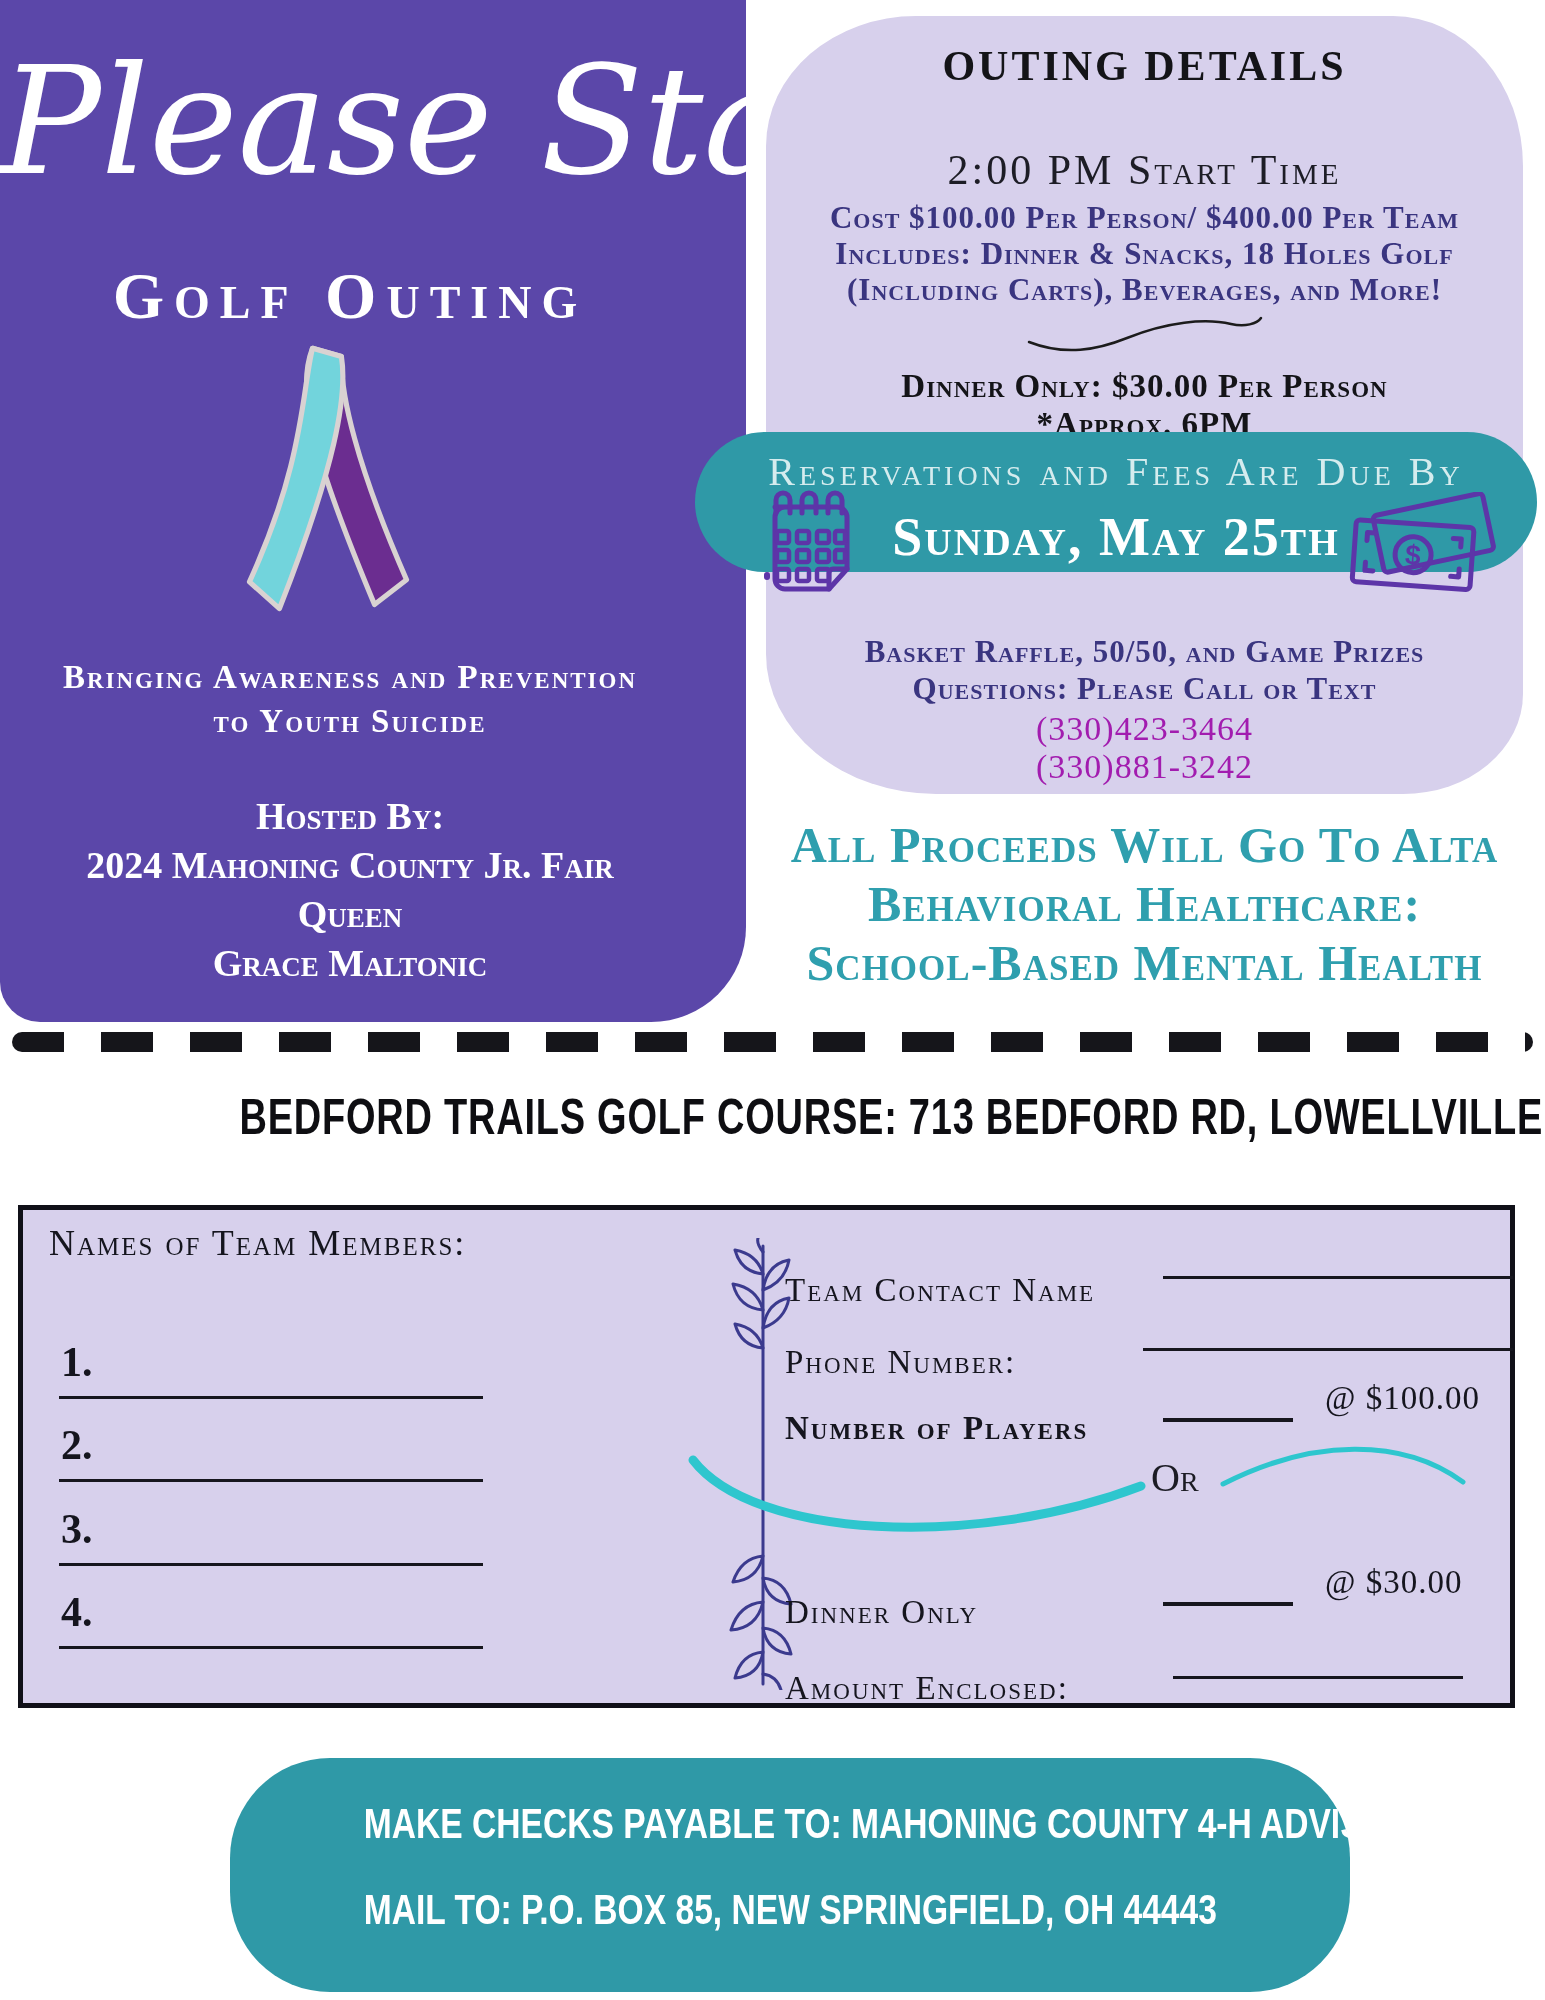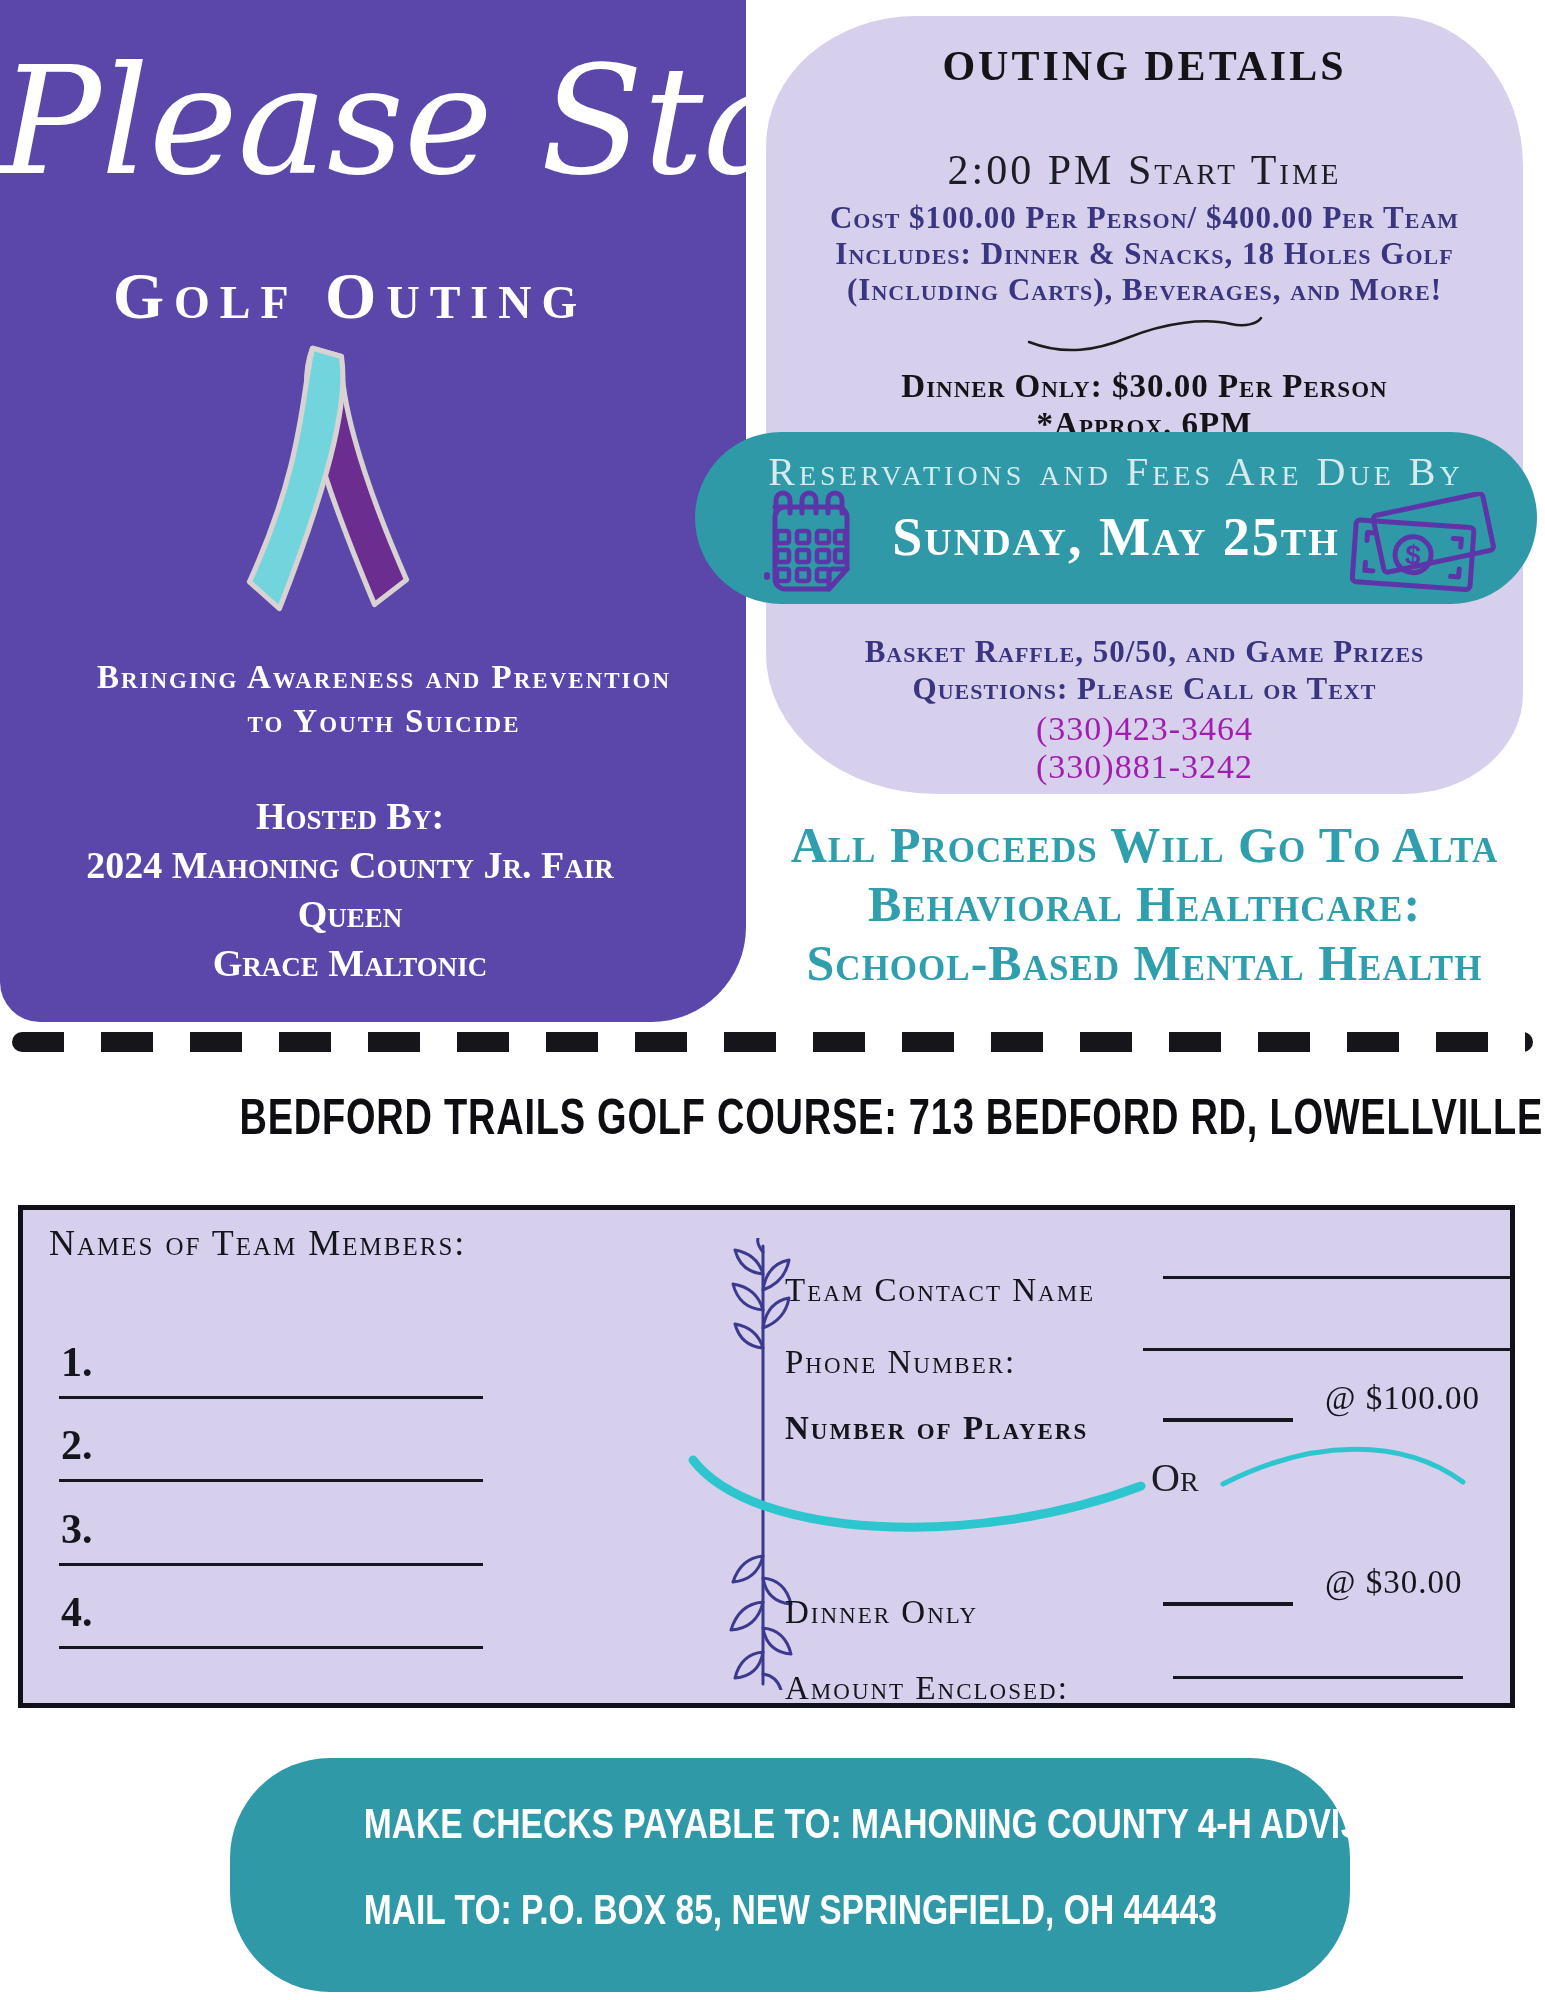--- a/index.html
+++ b/index.html
@@ -22,21 +22,21 @@
   }
   .golf-outing {
     position:absolute; top:258px; left:0; width:700px; text-align:center;
     font-variant:small-caps; font-size:66px; font-weight:600; letter-spacing:10px;
     color:#ffffff;
   }
   .ribbon-wrap { position:absolute; left:238px; top:340px; width:180px; height:310px; }
   .awareness {
     position:absolute; top:655px; left:0; width:700px; text-align:center;
     font-variant:small-caps; font-size:33px; font-weight:600; letter-spacing:2px;
-    line-height:44px; color:#ffffff;margin-left:34px;
+    line-height:44px; color:#ffffff;
   }
   .hosted {
     position:absolute; top:792px; left:0; width:700px; text-align:center;
     font-variant:small-caps; font-size:38px; font-weight:600; line-height:49px;
     color:#ffffff;
   }
 
   
   .details-panel {
     position:absolute; left:766px; top:16px; width:757px; height:778px;
@@ -48,21 +48,21 @@
   .ev-date  { top:80px;  font-variant:small-caps; font-size:42px; letter-spacing:3px; color:#1d1d26; }
   .ev-start { top:130px; font-variant:small-caps; font-size:42px; letter-spacing:3px; color:#1d1d26; }
   .cost-line { font-variant:small-caps; font-size:31px; font-weight:700; letter-spacing:1px; color:#3A3580; }
   .flourish { top:298px; }
   .dinner-line { font-variant:small-caps; font-size:33px; font-weight:700; color:#141418; letter-spacing:1px; }
   .extra-line  { font-variant:small-caps; font-size:31px; font-weight:700; color:#3A3580; letter-spacing:1px; }
   .phone-line  { font-variant:small-caps; font-size:34px; font-weight:400; color:#a21caf; letter-spacing:1px; }
 
   
   .due-banner {
-    position:absolute; left:695px; top:432px; width:842px; height:172px;
+    position:absolute; left:695px; top:432px; width:842px; height:140px;
     background:#2F99A7; border-radius:86px; z-index:5;
   }
   .banner-l1 {
     position:absolute; top:16px; left:0; right:0; text-align:center;
     font-variant:small-caps; font-size:40px; font-weight:400; letter-spacing:4px;
     color:#D5ECEE; white-space:nowrap;
   }
   .banner-l2 {
     position:absolute; top:74px; left:0; right:0; text-align:center;
     font-variant:small-caps; font-size:54px; font-weight:700; letter-spacing:2px;

